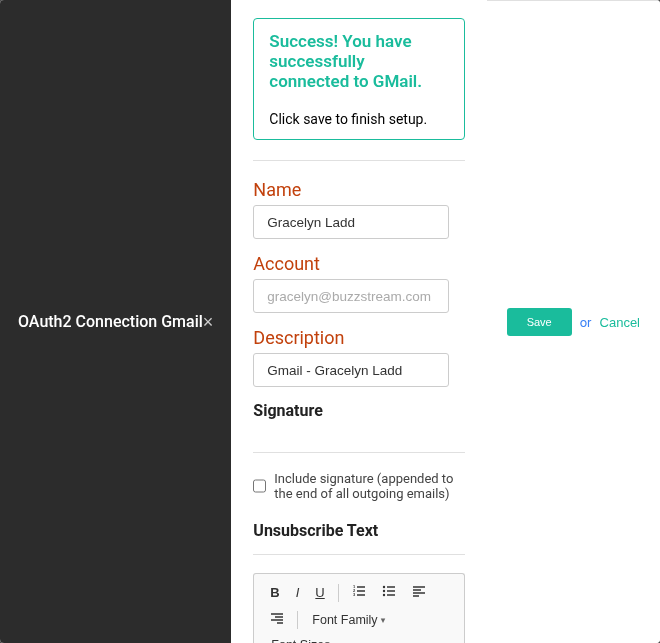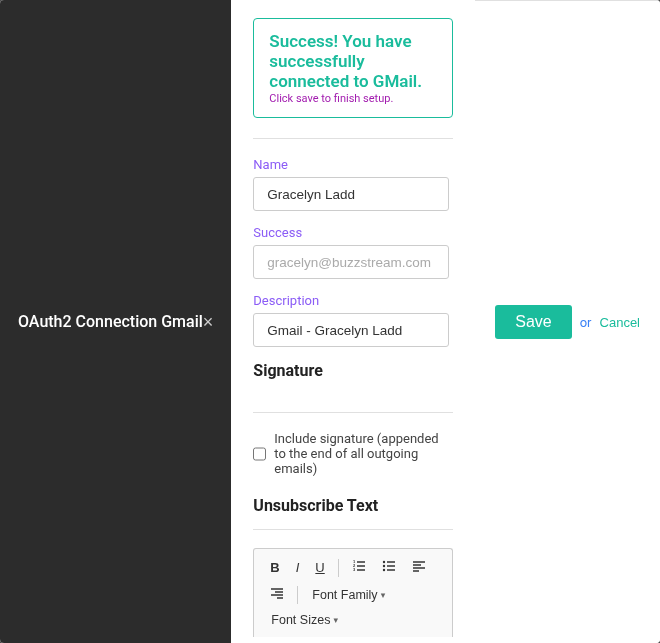--- a/index.html
+++ b/index.html
@@ -53,41 +53,41 @@
       border-radius: 4px;
       padding: 12px 15px;
       margin-bottom: 20px;
     }
     .success-banner .success-line1 {
       color: #1abc9c;
       font-weight: 600;
       font-size: 17px;
     }
     .success-banner .success-line2 {
-      color: #a21caf;
-      font-size: 11px;
-      margin-top: 1px;
+      color: #000000;
+      font-size: 14px;
+      margin-top: 20px;
     }
     .section-title {
       font-size: 16px;
       font-weight: 700;
       color: #222;
       margin-bottom: 14px;
     }
     .section-divider {
       border: none;
       border-top: 1px solid #e0e0e0;
       margin-bottom: 18px;
     }
     .form-group {
       margin-bottom: 14px;
     }
     .form-label {
-      font-size: 13px;
-      color: #8b5cf6;
+      font-size: 18px;
+      color: #c2410c;
       margin-bottom: 5px;
       display: block;
     }
     .form-input {
       width: 196px;
       height: 34px;
       border: 1px solid #ccc;
       border-radius: 3px;
       padding: 6px 13px;
       font-size: 13.5px;
@@ -184,21 +184,21 @@
       gap: 8px;
       flex-shrink: 0;
       background: #fff;
     }
     .save-btn {
       background: #1abc9c;
       color: #fff;
       border: none;
       border-radius: 3px;
       padding: 8px 20px;
-      font-size: 16px;
+      font-size: 11px;
       cursor: pointer;
       font-weight: 500;
     }
     .footer-or {
       font-size: 13px;
       color: #3b82f6;
     }
     .cancel-link {
       font-size: 13px;
       color: #1abc9c;
@@ -227,21 +227,21 @@
 
     <div>
       <hr class="section-divider">
 
       <div class="form-group">
         <label class="form-label">Name</label>
         <input class="form-input" type="text" value="Gracelyn Ladd" style="">
       </div>
 
       <div class="form-group">
-        <label class="form-label">Success</label>
+        <label class="form-label">Account</label>
         <input class="form-input" type="text" placeholder="gracelyn@buzzstream.com" style="color: rgb(170, 170, 170);">
       </div>
 
       <div class="form-group">
         <label class="form-label">Description</label>
         <input class="form-input" type="text" value="Gmail - Gracelyn Ladd" style="">
       </div>
     </div>
 
     <div class="signature-section">

